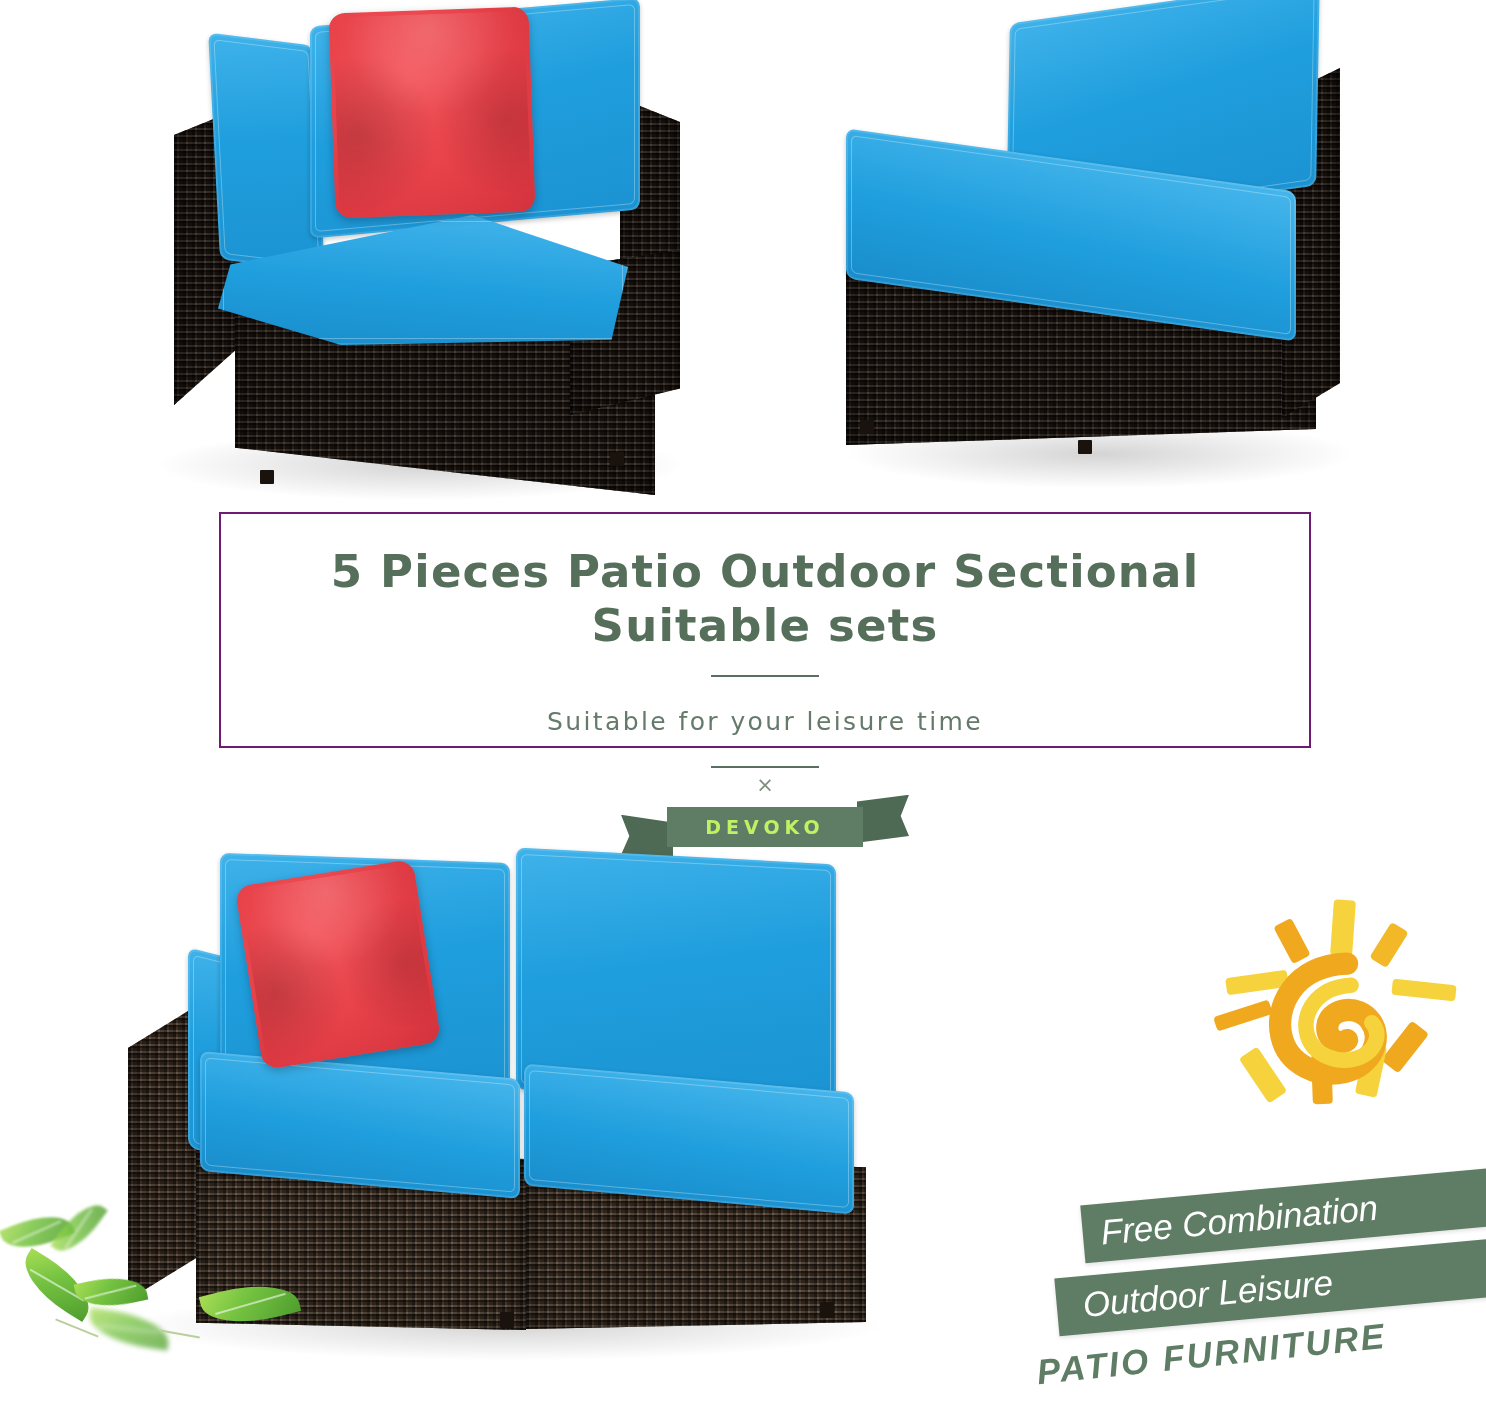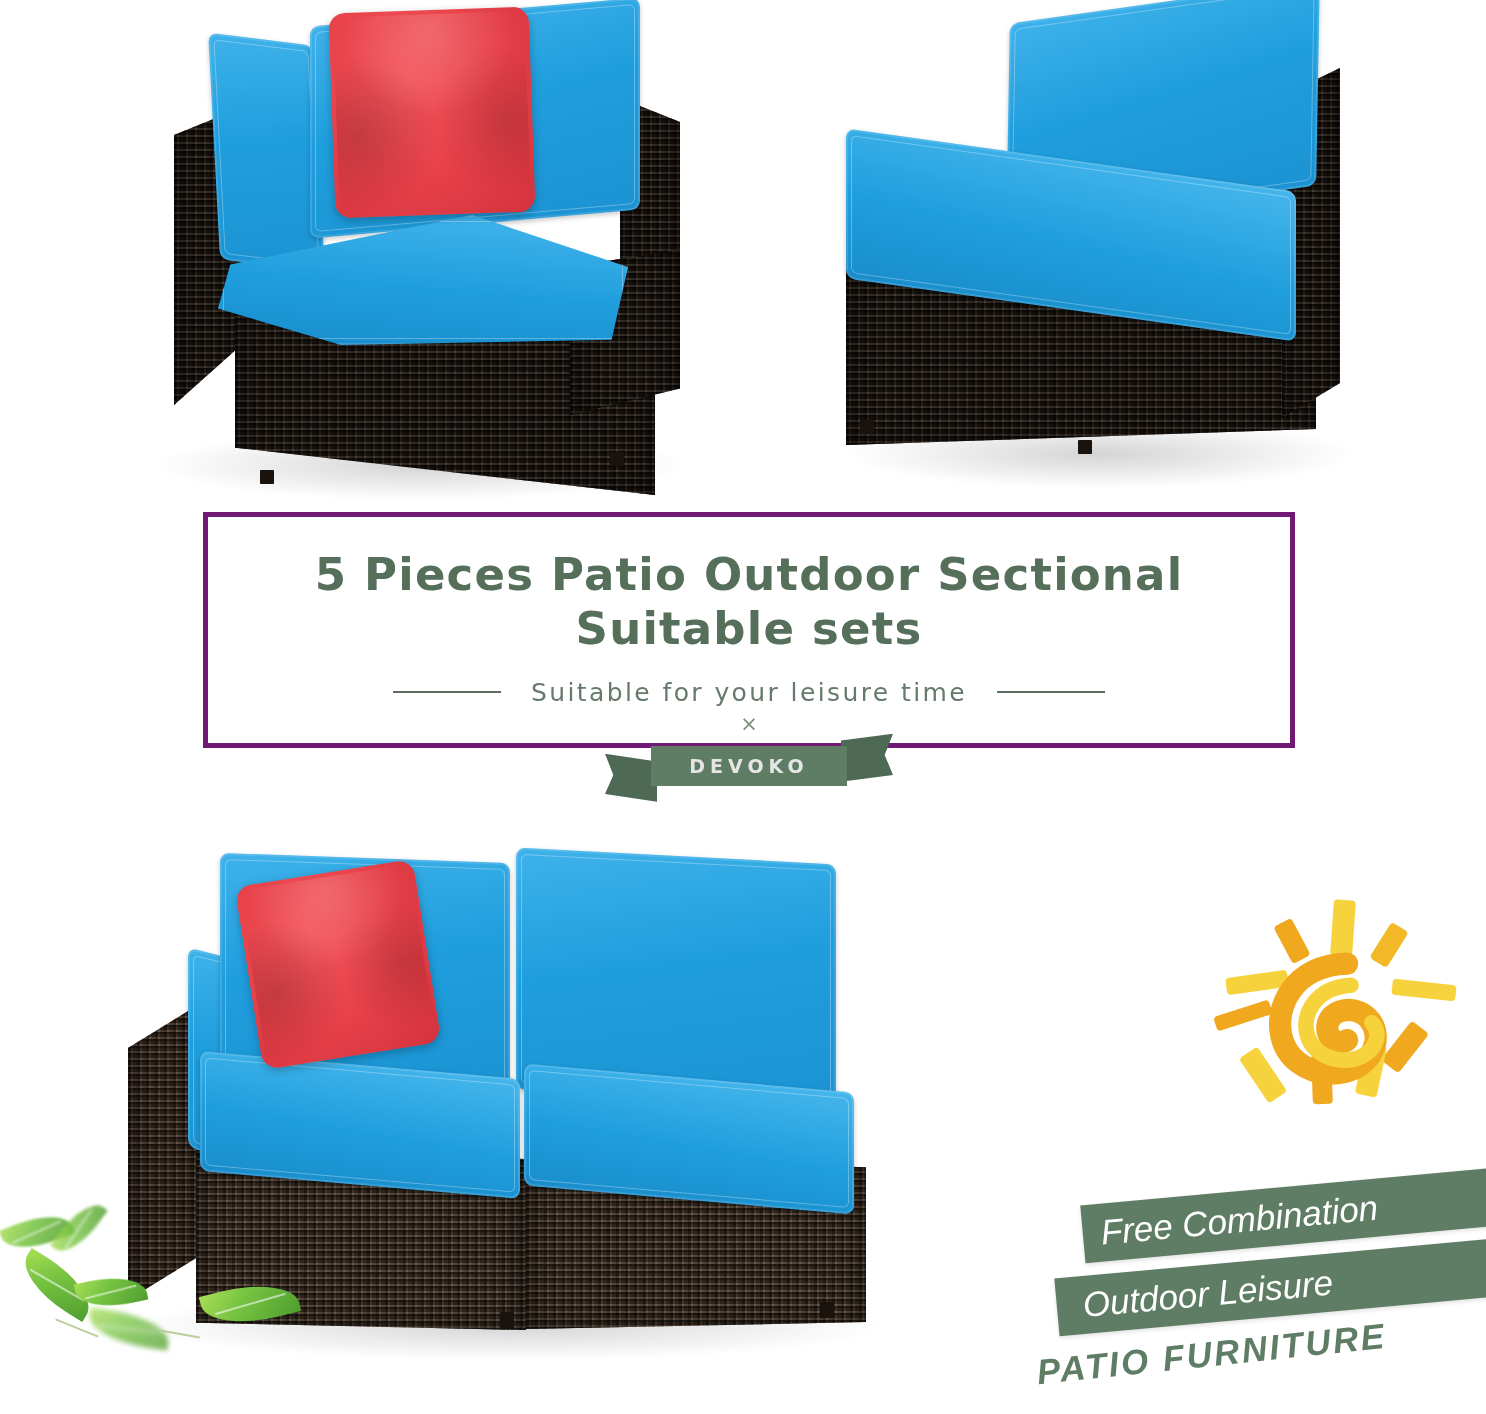--- a/index.html
+++ b/index.html
@@ -58,53 +58,53 @@
       radial-gradient(circle at 50% 8%, rgba(255,255,255,.16) 0%, rgba(255,255,255,0) 42%);
   }
   .shadowpad{
     position:absolute;border-radius:50%;
     background:radial-gradient(ellipse,rgba(0,0,0,.17) 0%,rgba(0,0,0,0) 72%);
   }
   .foot{position:absolute;background:#1a120c;border-radius:1px;}
 
   
   #title-frame{
-    position:absolute;left:203px;top:512px;width:1092px;height:236px;
-    border:5px solid #701a75;box-sizing:border-box;background:#fff;
+    position:absolute;left:219px;top:512px;width:1092px;height:236px;
+    border:2px solid #701a75;box-sizing:border-box;background:#fff;
   }
   #title-line1,#title-line2{
     text-align:center;color:#566f5b;font-weight:bold;
     letter-spacing:1.2px;line-height:1.02;
     font-family:"DejaVu Sans", sans-serif;
   }
   #title-line1{font-size:45px;margin-top:35px;}
   #title-line2{font-size:45px;margin-top:8px;}
   .sub-row{
     display:flex;align-items:center;justify-content:center;
-    gap:30px;margin-top:26px;
+    gap:30px;margin-top:26px;flex-direction:column;
   }
   .rule{width:108px;height:2px;background:#5a6f60;flex:none;}
   #subtitle{
     font-size:25px;color:#667a6b;letter-spacing:2.4px;white-space:nowrap;
     font-family:"DejaVu Sans", sans-serif;
   }
   #xmark{
     text-align:center;color:#7d8f80;font-size:21px;margin-top:5px;
     font-family:"DejaVu Sans", sans-serif;
   }
 
   
   #ribbon-wrap{position:relative;height:62px;margin-top:2px;}
   #ribbon{
     position:absolute;left:50%;transform:translateX(-50%);
     top:8px;width:196px;height:40px;background:#5f7c64;
   }
   #ribbon-label{
     position:absolute;inset:0;display:flex;align-items:center;justify-content:center;
-    color:#e5e5e5;font-size:19px;letter-spacing:5px;font-weight:600;
+    color:#bef264;font-size:19px;letter-spacing:5px;font-weight:600;
     font-family:"DejaVu Sans", sans-serif;
   }
   .tail{position:absolute;width:52px;height:48px;background:#4e6a54;}
   .tail.left{
     left:50%;margin-left:-144px;top:16px;
     clip-path:polygon(0 0,100% 16%,100% 100%,0 84%,16% 44%);
   }
   .tail.right{
     left:50%;margin-left:92px;top:-4px;
     clip-path:polygon(0 14%,100% 0,84% 44%,100% 86%,0 100%);

